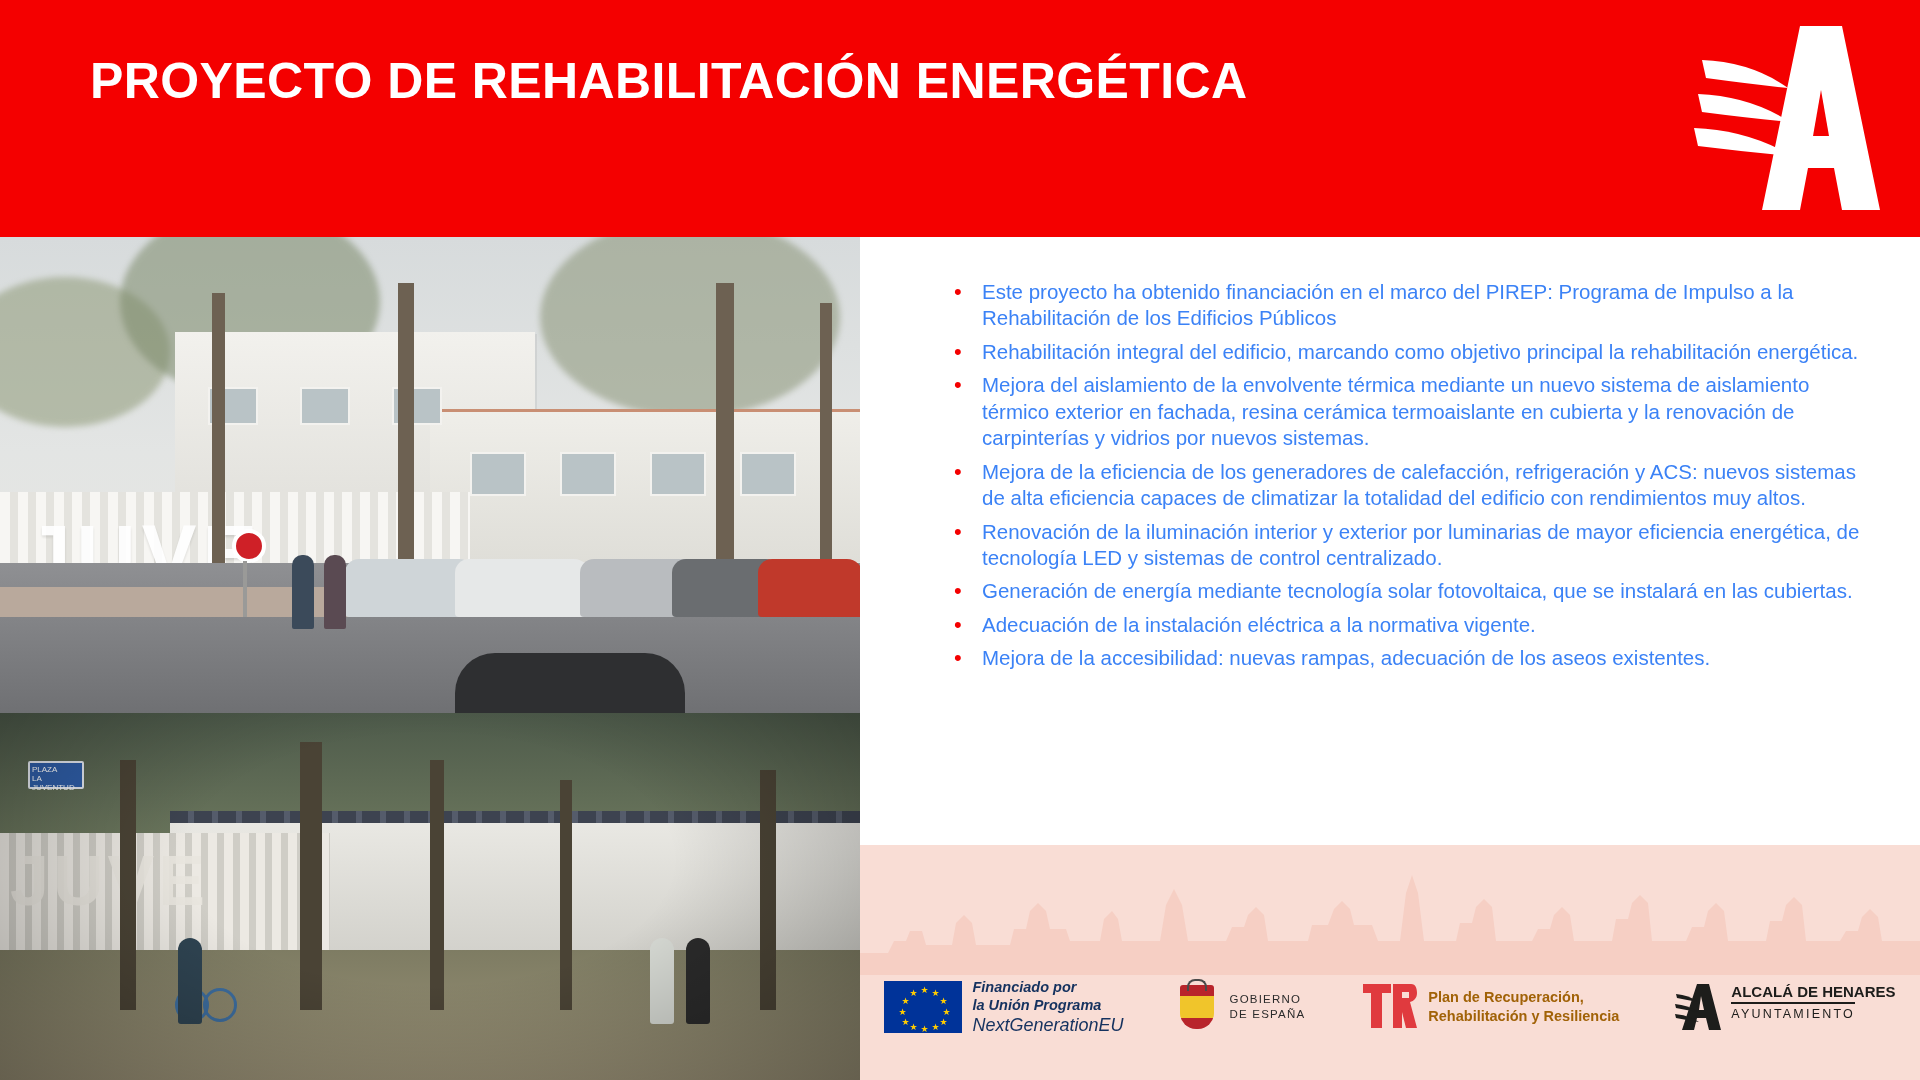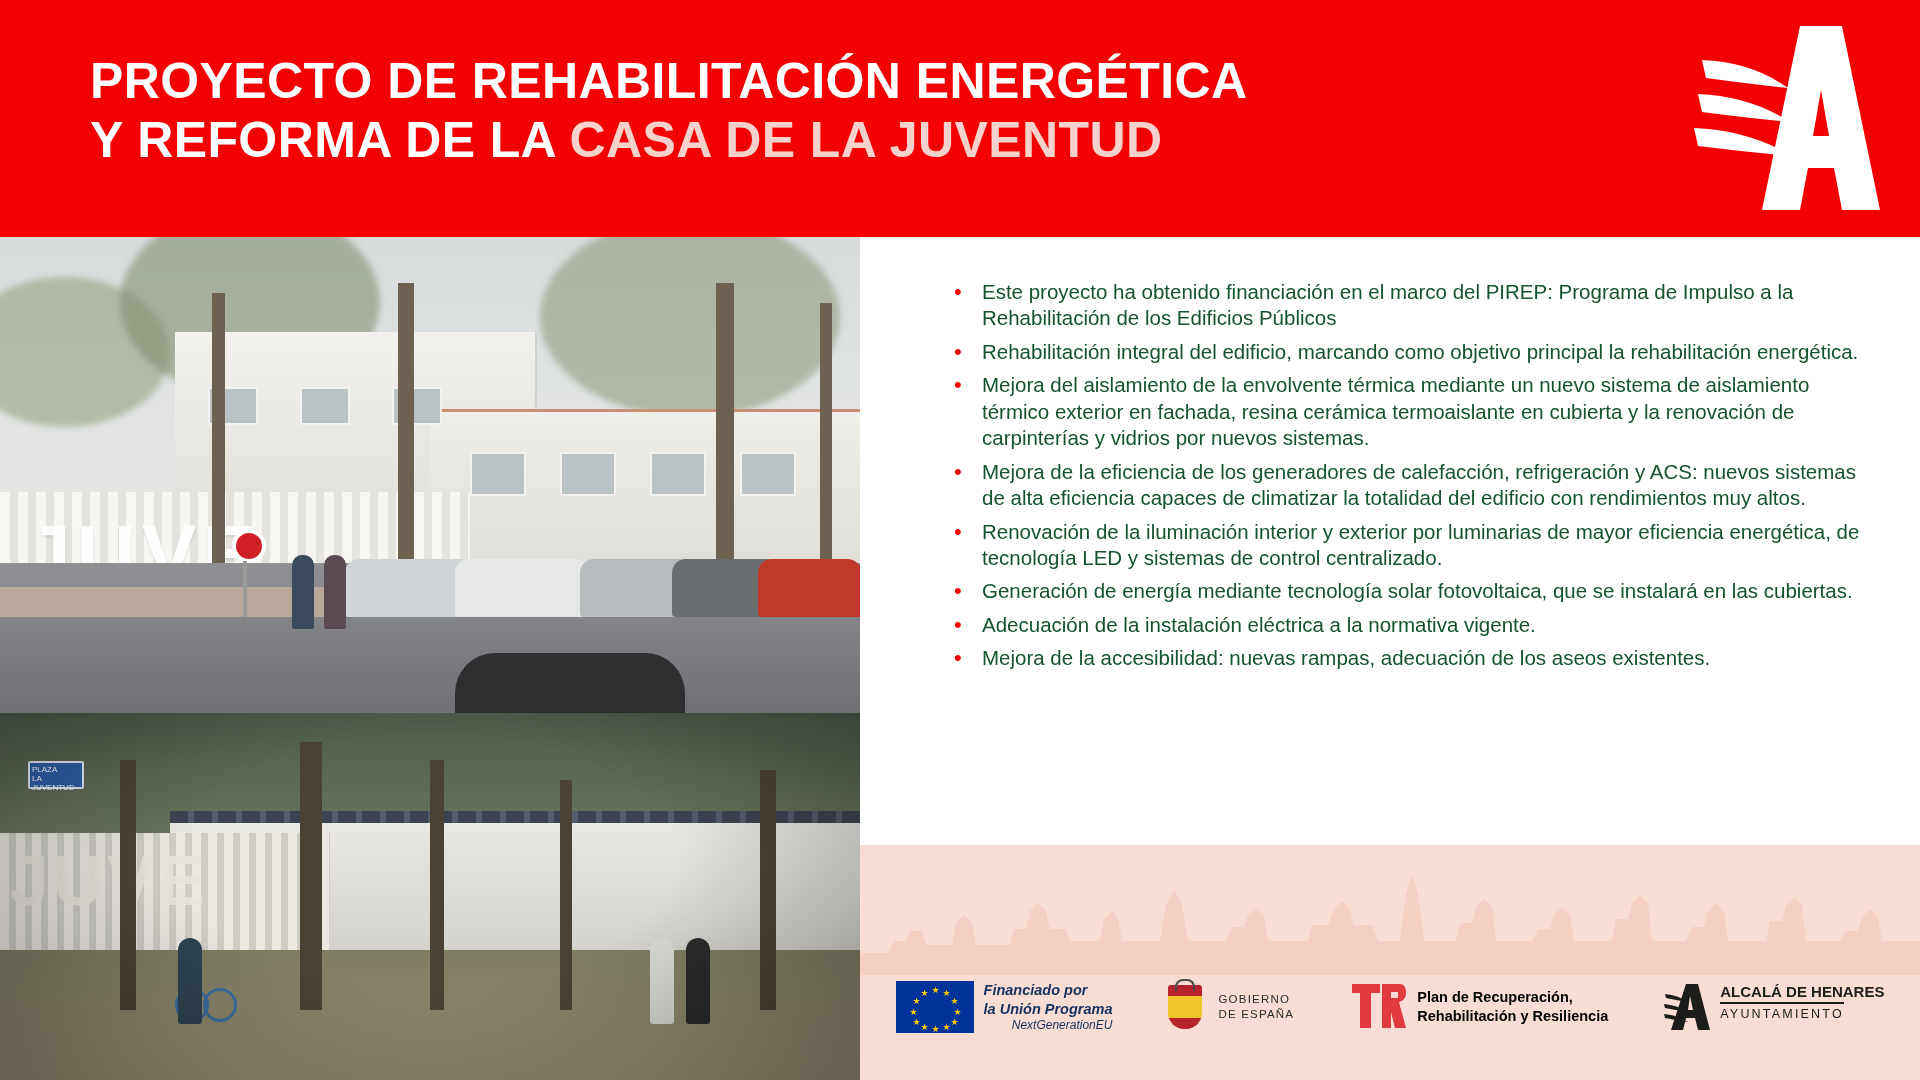--- a/index.html
+++ b/index.html
@@ -285,21 +285,21 @@
     color: #f40000;
     font-size: 22px;
     line-height: 26px;
     text-align: left;
     padding-left: 4px;
   }
   .bullet .txt {
     flex: 1 1 auto;
     font-size: 20.5px;
     line-height: 1.29;
-    color: #14532d;
+    color: #3b82f6;
   }
   .investment {
     position: absolute;
     left: 118px;
     top: 612px;
     font-size: 22px;
     font-weight: bold;
     color: #1d1d1b;
     letter-spacing: .1px;
   }
@@ -352,21 +352,21 @@
   }
   .eu-text {
     font-size: 14.5px;
     line-height: 1.25;
     color: #15325f;
     font-weight: bold;
     font-style: italic;
   }
   .eu-text .sub {
     font-weight: normal;
-    font-size: 12px;
+    font-size: 18px;
     color: #15325f;
     text-align: right;
   }
 
   
   .gob {
     display: flex;
     align-items: center;
     gap: 16px;
   }
@@ -403,21 +403,21 @@
   }
   .prtr-mark {
     position: relative;
     width: 56px; height: 50px;
     flex: 0 0 auto;
   }
   .prtr-text {
     font-size: 14.5px;
     line-height: 1.3;
     font-weight: bold;
-    color: #000000;
+    color: #a16207;
   }
 
   
   .ayto {
     display: flex;
     gap: 10px;
   }
   .ayto-a {
     width: 46px; height: 50px;
     flex: 0 0 auto;
@@ -438,21 +438,20 @@
   }
 </style>
 </head>
 <body>
 
 <div class="poster">
 
   <div class="header">
     <div class="header-title">
       <div class="line1">PROYECTO DE REHABILITACIÓN ENERGÉTICA</div>
-      <div class="line2"><span>Y REFORMA DE LA </span><span class="soft">CASA DE LA JUVENTUD</span></div>
     </div>
 
     <svg class="logo-a" viewBox="0 0 190 200" aria-hidden="true">
       <path d="M108 8 L150 8 L188 192 L150 192 L142 150 L116 150 L108 192 L70 192 Z" fill="#ffffff"></path>
       <path d="M121 118 L137 118 L129 72 Z" fill="#f40000"></path>
       <path d="M10 42 Q60 44 96 70 Q58 66 14 60 Z" fill="#ffffff"></path>
       <path d="M6 76 Q58 78 98 104 Q56 100 10 94 Z" fill="#ffffff"></path>
       <path d="M2 110 Q56 112 100 138 Q54 134 6 128 Z" fill="#ffffff"></path>
     </svg>
   </div>

